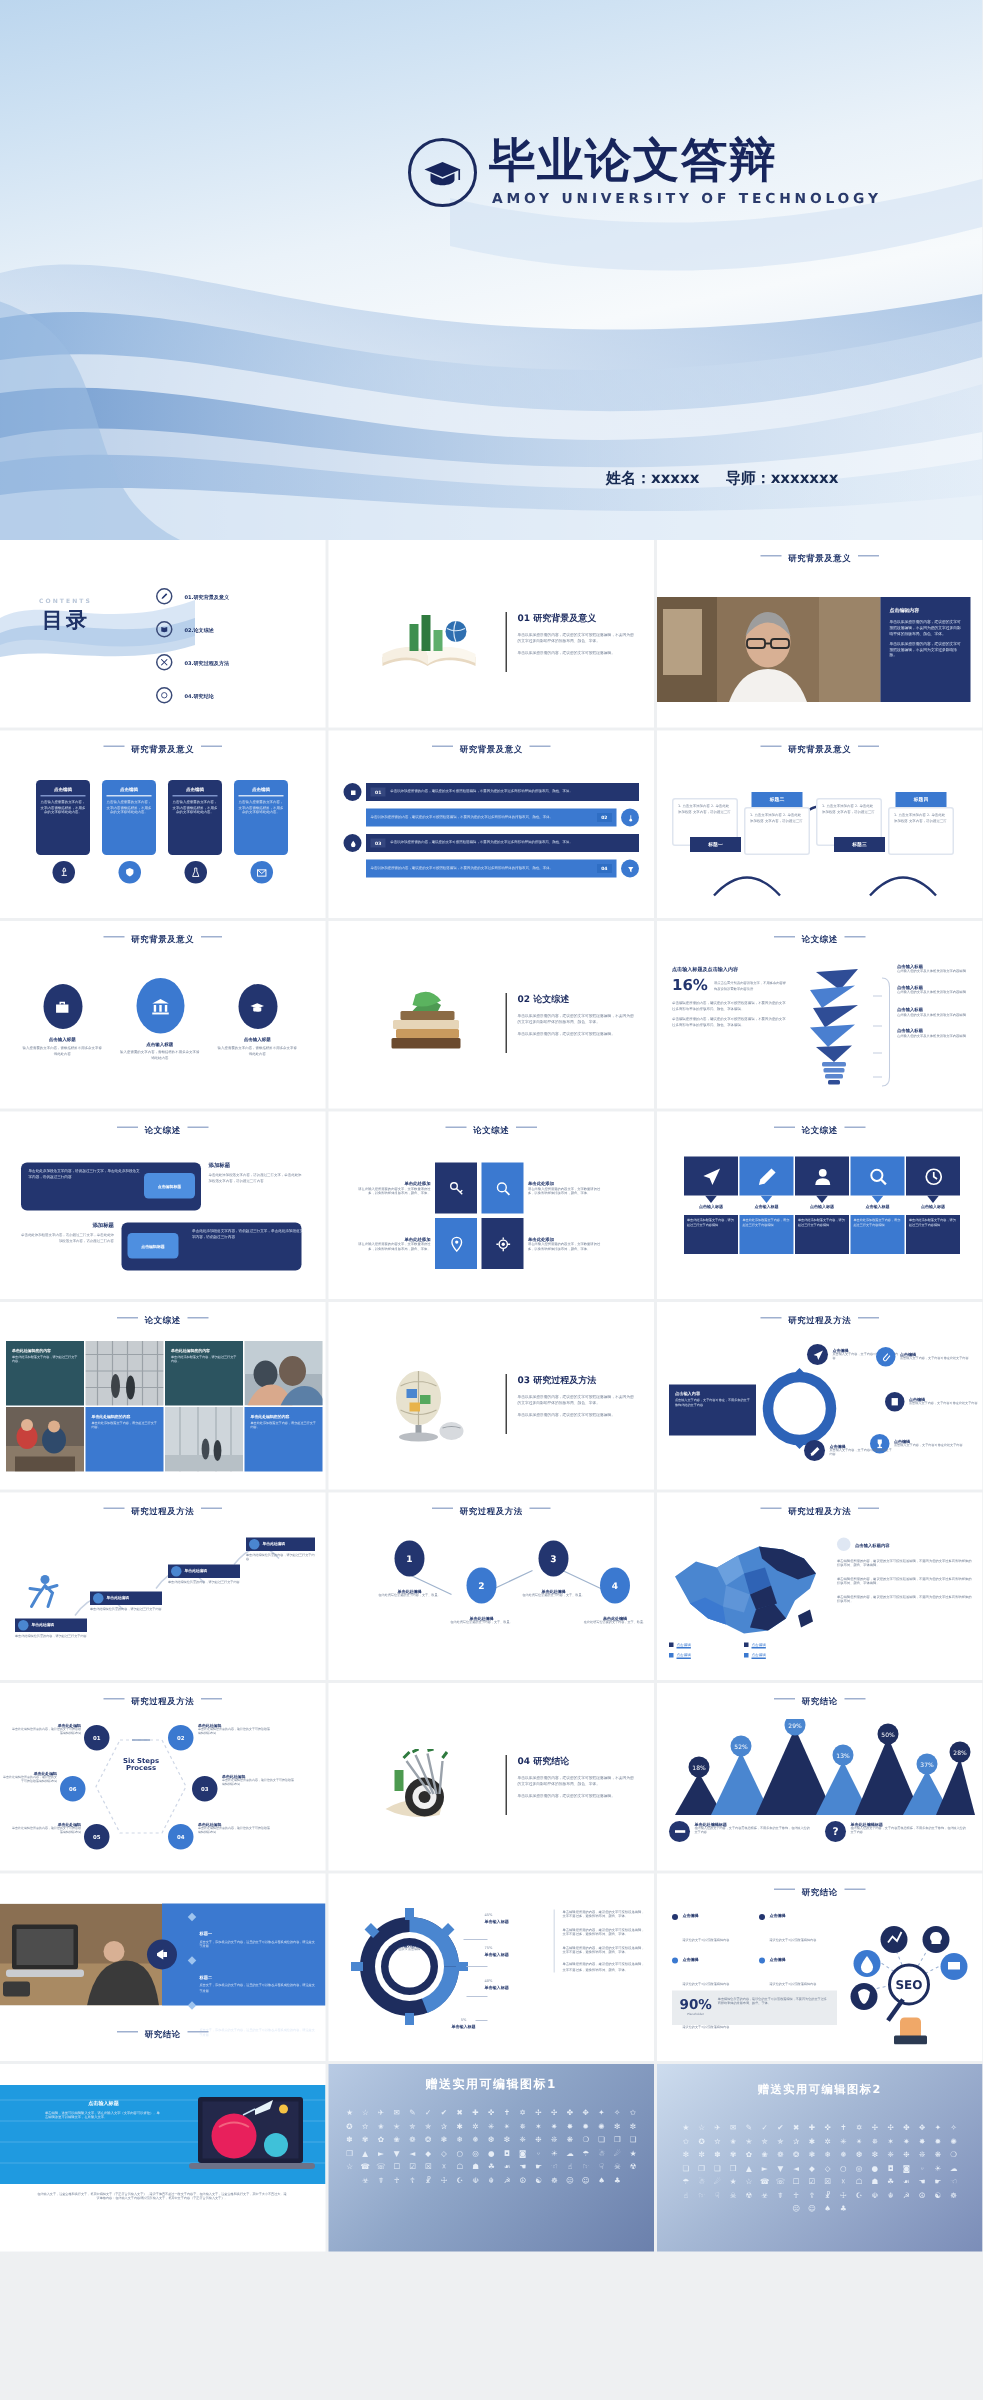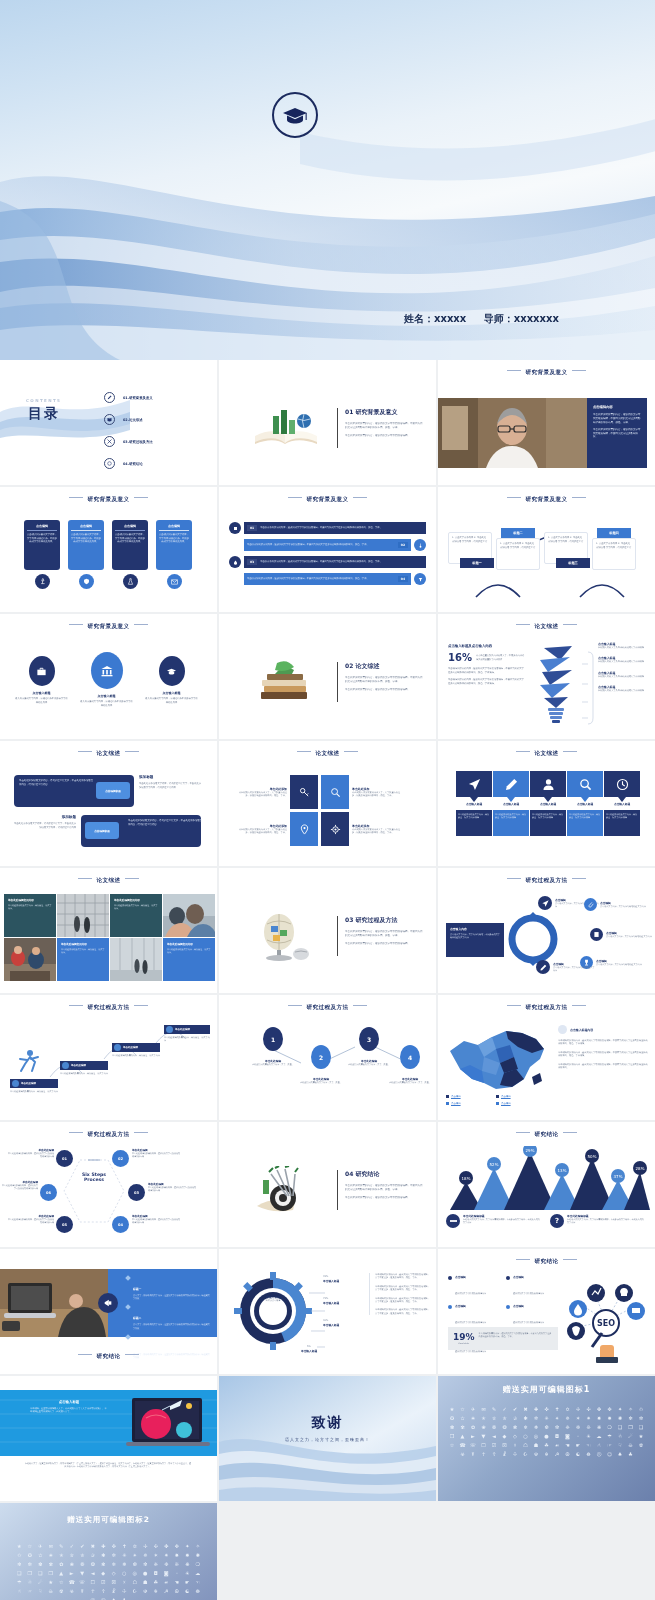--- a/index.html
+++ b/index.html
@@ -149,20 +149,24 @@
     </svg>
 
     <div class="cover-logo">
       <div class="cap-circle">
         <svg width="28" height="20" viewBox="0 0 28 20">
           <path d="M2 8 L14 3 L26 8 L14 13 Z" fill="#17255c"></path>
           <path d="M6 10.5 L6 15 C6 17 10 18.5 14 18.5 C18 18.5 22 17 22 15 L22 10.5 L14 14.2 Z" fill="#17255c"></path>
           <rect x="24.6" y="8" width="1.1" height="7" fill="#17255c"></rect>
         </svg>
       </div>
+      <div class="cover-title-wrap">
+        <div class="cover-title">毕业论文答辩</div>
+        <div class="cover-sub">AMOY UNIVERSITY OF TECHNOLOGY</div>
+      </div>
     </div>
 
     <div class="cover-meta">
       <span>姓名：xxxxx</span>
       <span>导师：xxxxxxx</span>
     </div>
   </div>
 
   <div class="grid">
 
@@ -1159,21 +1163,21 @@
             <span class="circ" style="width:4px;height:4px;background:#3b79d0;margin-top:1px;flex:0 0 auto"></span>
           <span><span class="lbl" style="font-size:2.7px;display:block">点击编辑</span><span class="tiny" style="font-size:2.1px">建议您的文字可按照段落编辑内容</span></span>
           </div>
         <div style="display:flex;gap:3px">
             <span class="circ" style="width:4px;height:4px;background:#23356f;margin-top:1px;flex:0 0 auto"></span>
           <span><span class="lbl" style="font-size:2.7px;display:block">点击编辑</span><span class="tiny" style="font-size:2.1px">建议您的文字可按照段落编辑内容</span></span>
           </div>
       </div>
       <div style="position:absolute;left:10px;top:78px;width:110px;background:#e9ecef;display:flex;gap:4px;padding:5px 5px">
         <div style="text-align:center">
-          <div class="big-pct2">19%</div>
+          <div class="big-pct2">90%</div>
           <div class="tiny" style="font-size:1.9px">Placeholder</div>
         </div>
         <div class="tiny" style="font-size:2.1px;flex:1">单击编辑您所需的内容，建议您的文字可按照段落编辑，不要因为您的文字过多而影响整体的排版布局、颜色、字体。</div>
       </div>
       <svg style="position:absolute;left:124px;top:22px" width="88" height="92" viewBox="0 0 88 92">
         <path d="M44 50 L20 34 M44 50 L34 26 M44 50 L58 26 M44 50 L72 36 M44 50 L16 56" stroke="#9fb4d4" stroke-width=".7" stroke-dasharray="2 2"></path>
         <circle cx="44" cy="52" r="13" fill="#fff" stroke="#1e2d5e" stroke-width="2"></circle>
         <text x="44" y="55" font-size="8" font-weight="bold" fill="#1e2d5e" text-anchor="middle">SEO</text>
         <path d="M40 62 L30 76" stroke="#1e2d5e" stroke-width="3"></path>
         <circle cx="34" cy="22" r="9" fill="#1e2d5e"></circle>
@@ -1210,33 +1214,20 @@
           <circle cx="58" cy="34" r="8" fill="#3fc1d9"></circle>
           <circle cx="63" cy="10" r="3" fill="#f5c344"></circle>
           <path d="M44 10 l12 -6 l-2 6 l-10 4Z" fill="#e8f4fb"></path>
           <path d="M36 14 l8 -4" stroke="#cfe6f6" stroke-width="1"></path>
           <rect x="0" y="46" width="84" height="4" rx="2" fill="#6d7288"></rect>
         </svg>
       </div>
       <div class="tiny" style="position:absolute;left:24px;top:86px;width:168px;font-size:2.1px;text-align:center">在此输入文字，注意空格和换行文字，将其中编辑文字（字正符合所输入文字），建议字体宜不超过一段文字内容字。在此输入文字，注意空格和换行文字，其中字大小不宜过大。建议单独内容：在此输入文字内容请按照所输入文字，将其中文字内容（字正符合所输入文字）。</div>
     </div>
 
-    <div class="slide thanks-slide">
-      <svg style="position:absolute;left:0;top:0" width="217" height="125" viewBox="0 0 217 125" preserveAspectRatio="none">
-        <path d="M0,66 C50,52 100,94 217,70 L217,125 L0,125 Z" fill="#b4cde8" opacity=".8"></path>
-        <path d="M0,78 C55,64 110,104 217,80 L217,125 L0,125 Z" fill="#ffffff" opacity=".55"></path>
-        <path d="M0,90 C60,76 120,112 217,92 L217,125 L0,125 Z" fill="#8fb2da" opacity=".6"></path>
-        <path d="M0,104 C60,92 130,120 217,104 L217,125 L0,125 Z" fill="#ffffff" opacity=".5"></path>
-        <path d="M0,114 C60,104 130,126 217,114 L217,125 L0,125 Z" fill="#a9c5e4" opacity=".6"></path>
-      </svg>
-      <div style="position:absolute;left:0;right:0;top:38px;text-align:center">
-        <div class="thanks-title">致谢</div>
-        <div class="thanks-sub">语人文之力，论方寸之间，至臻至善！</div>
-      </div>
-    </div>
 
     <div class="slide icons-slide">
       <div class="icons-heading" style="position:absolute;left:0;right:0;top:8px">赠送实用可编辑图标1</div>
       <div class="icon-grid" id="icongrid1" style="position:absolute;left:6px;top:28px;width:205px">
           <span class="icon-cell">★</span>
           <span class="icon-cell">☆</span>
           <span class="icon-cell">✈</span>
           <span class="icon-cell">✉</span>
           <span class="icon-cell">✎</span>
           <span class="icon-cell">✓</span>

